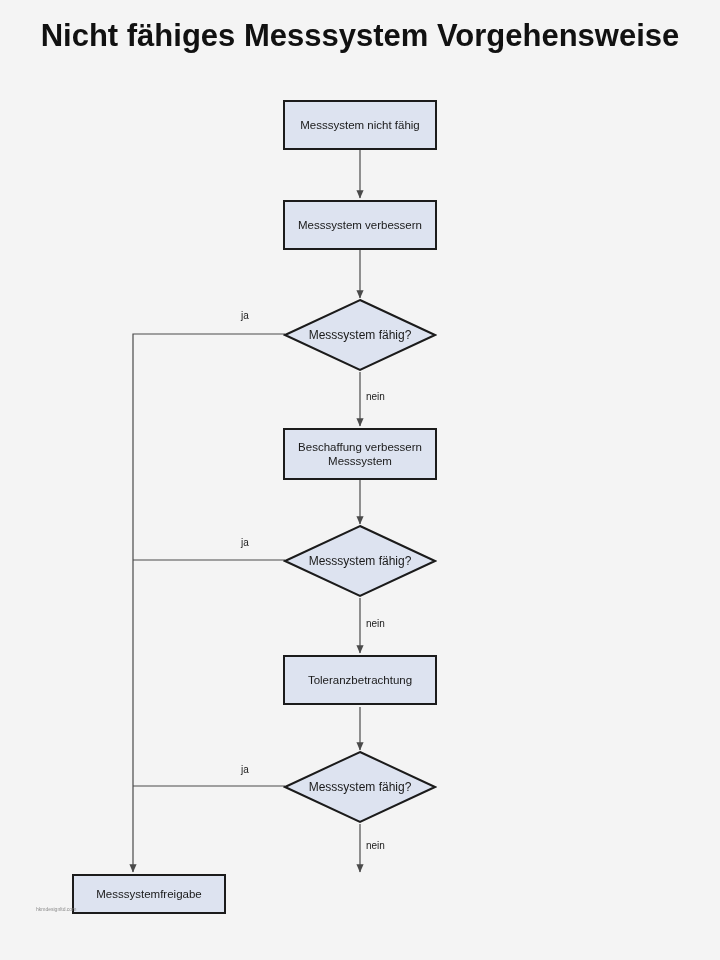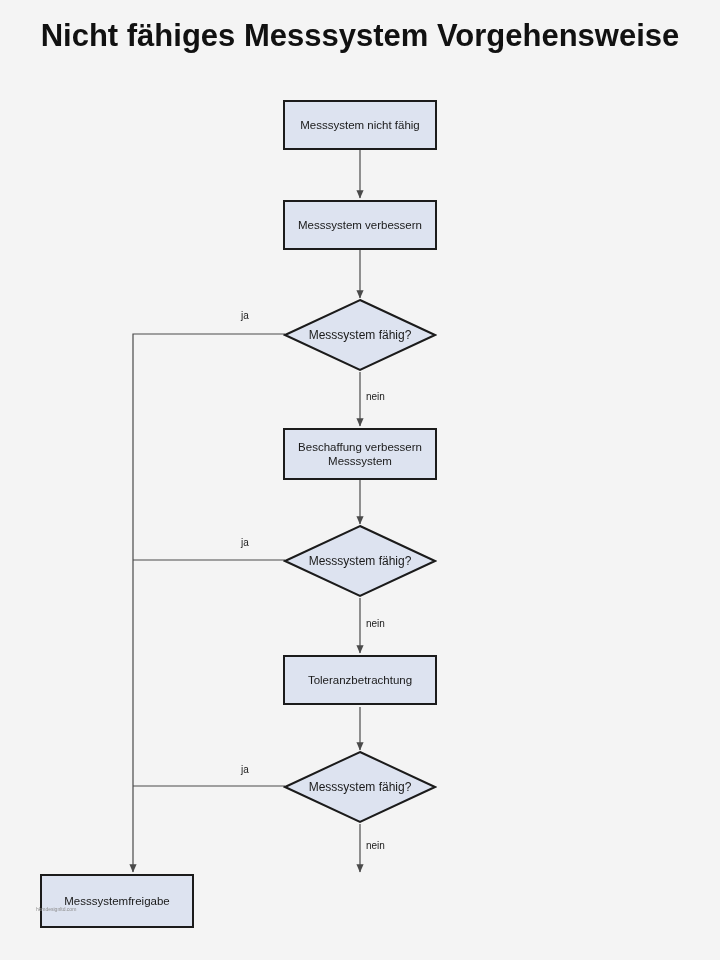--- a/index.html
+++ b/index.html
@@ -131,21 +131,21 @@
   </div>
 
   <div class="node box" style="left:283px; top:428px; width:154px; height:52px;">
     <span class="lbl">Beschaffung verbessern Messsystem</span>
   </div>
 
   <div class="node box" style="left:283px; top:655px; width:154px; height:50px;">
     <span class="lbl">Toleranzbetrachtung</span>
   </div>
 
-  <div class="node box" style="left:40px; top:874px; width:154px; height:54px;justify-content:center;">
+  <div class="node box" style="left:72px; top:874px; width:154px; height:40px;justify-content:center;">
     <span class="lbl">Messsystemfreigabe</span>
   </div>
 
 
   <div class="diamond-wrap" style="left:283px; top:298px; width:154px; height:74px;">
     <svg width="154" height="74" viewBox="0 0 154 74">
       <polygon points="77,2 152,37 77,72 2,37" fill="#dde3f0" stroke="#1b1b1b" stroke-width="2"></polygon>
     </svg>
     <div class="diamond-label">Messsystem fähig?</div>
   </div>

